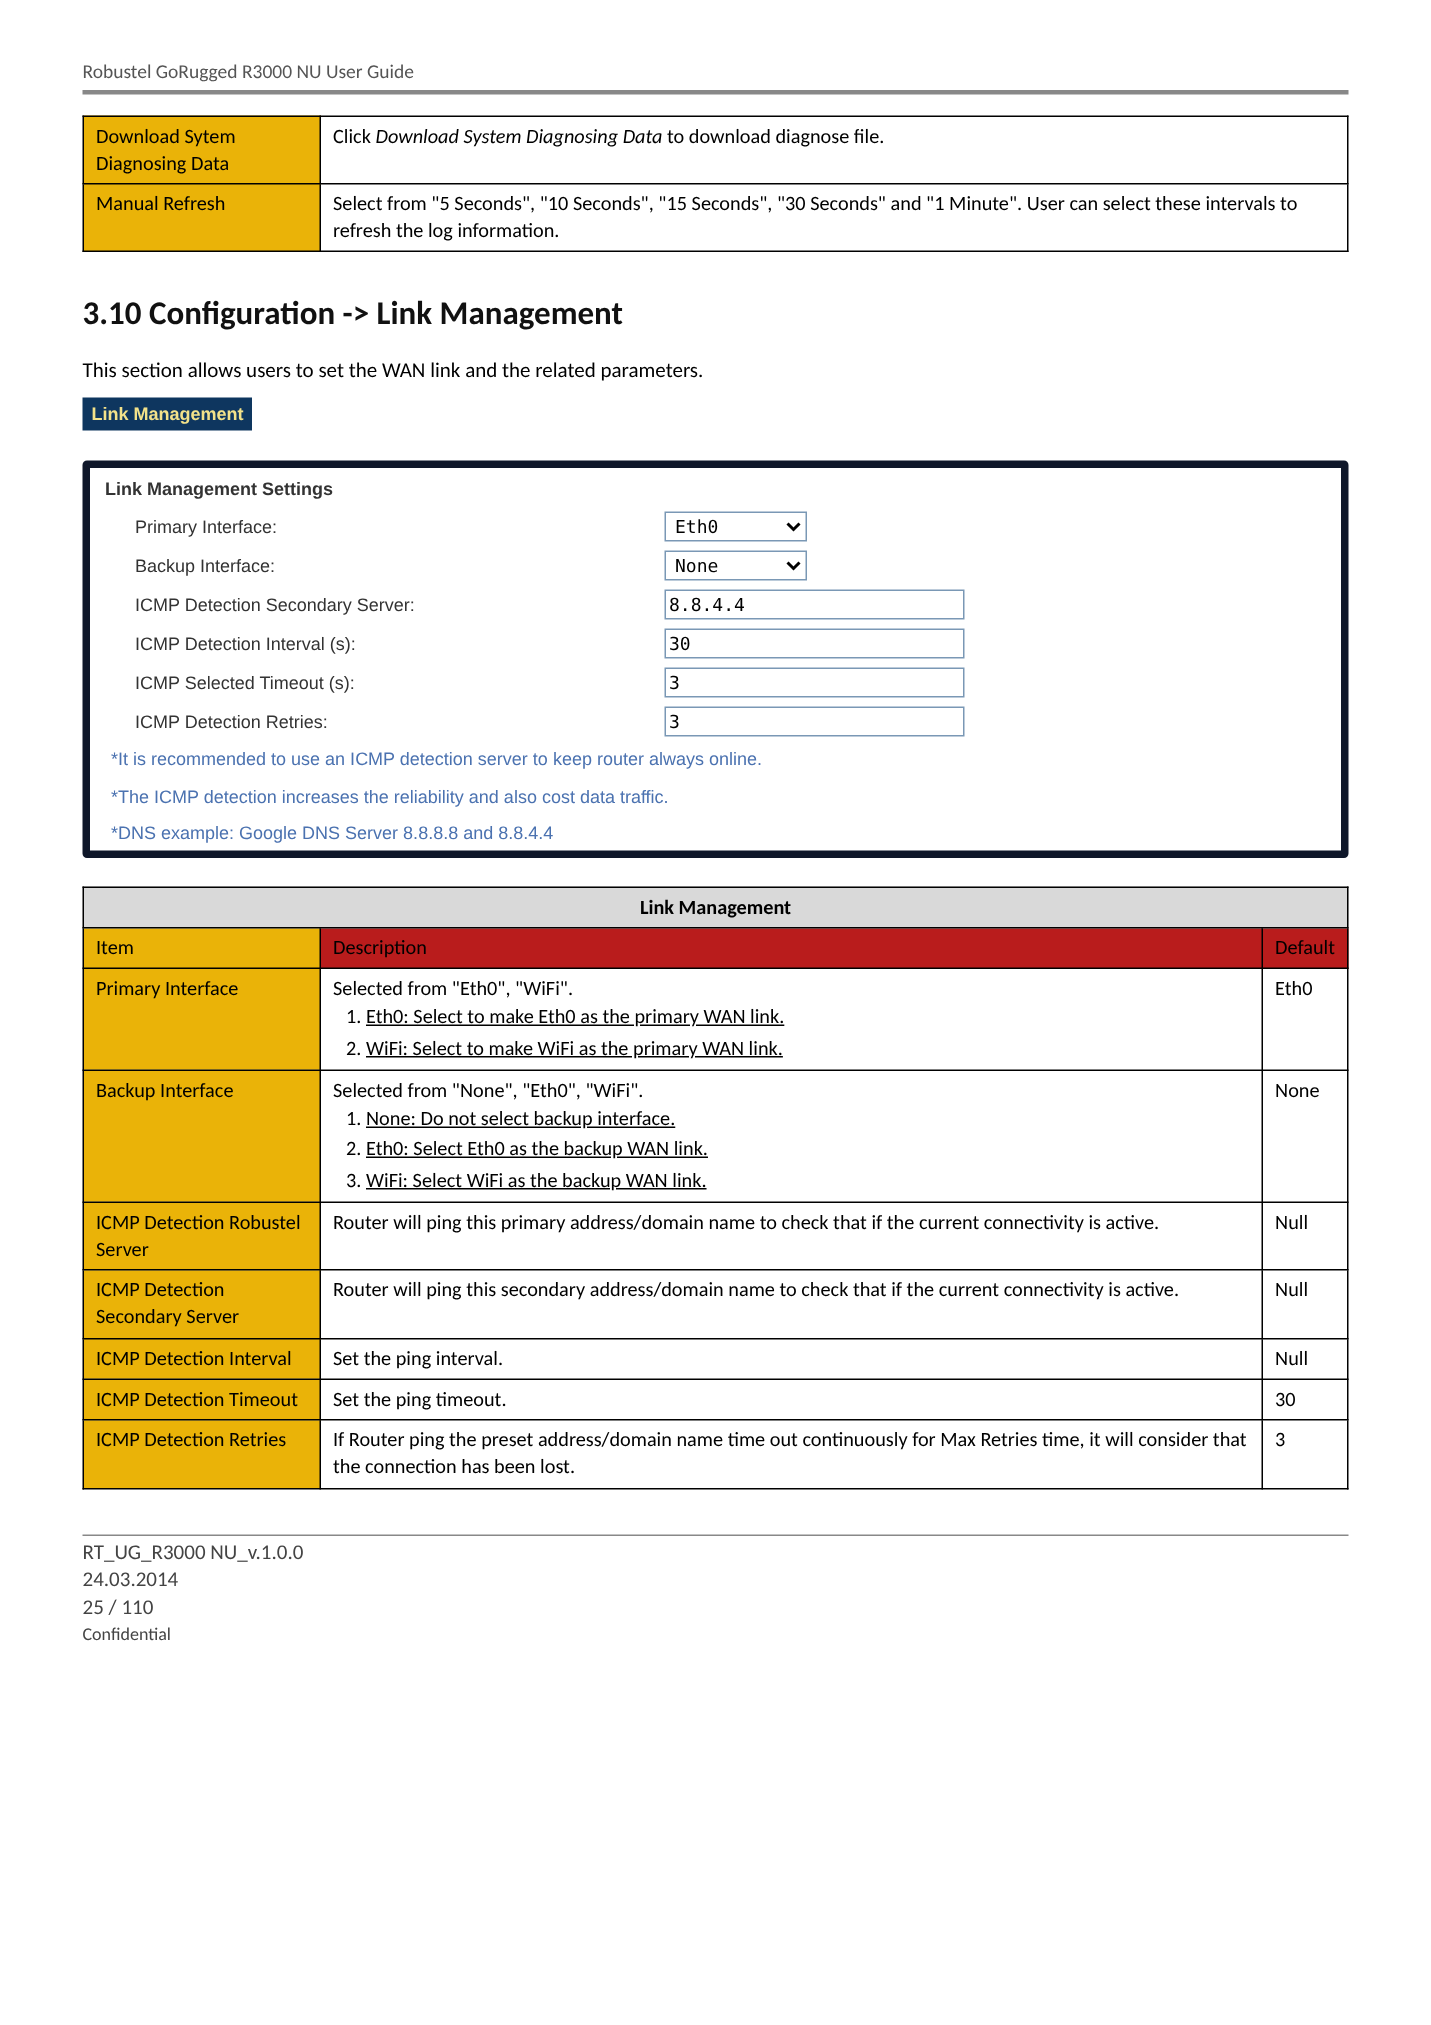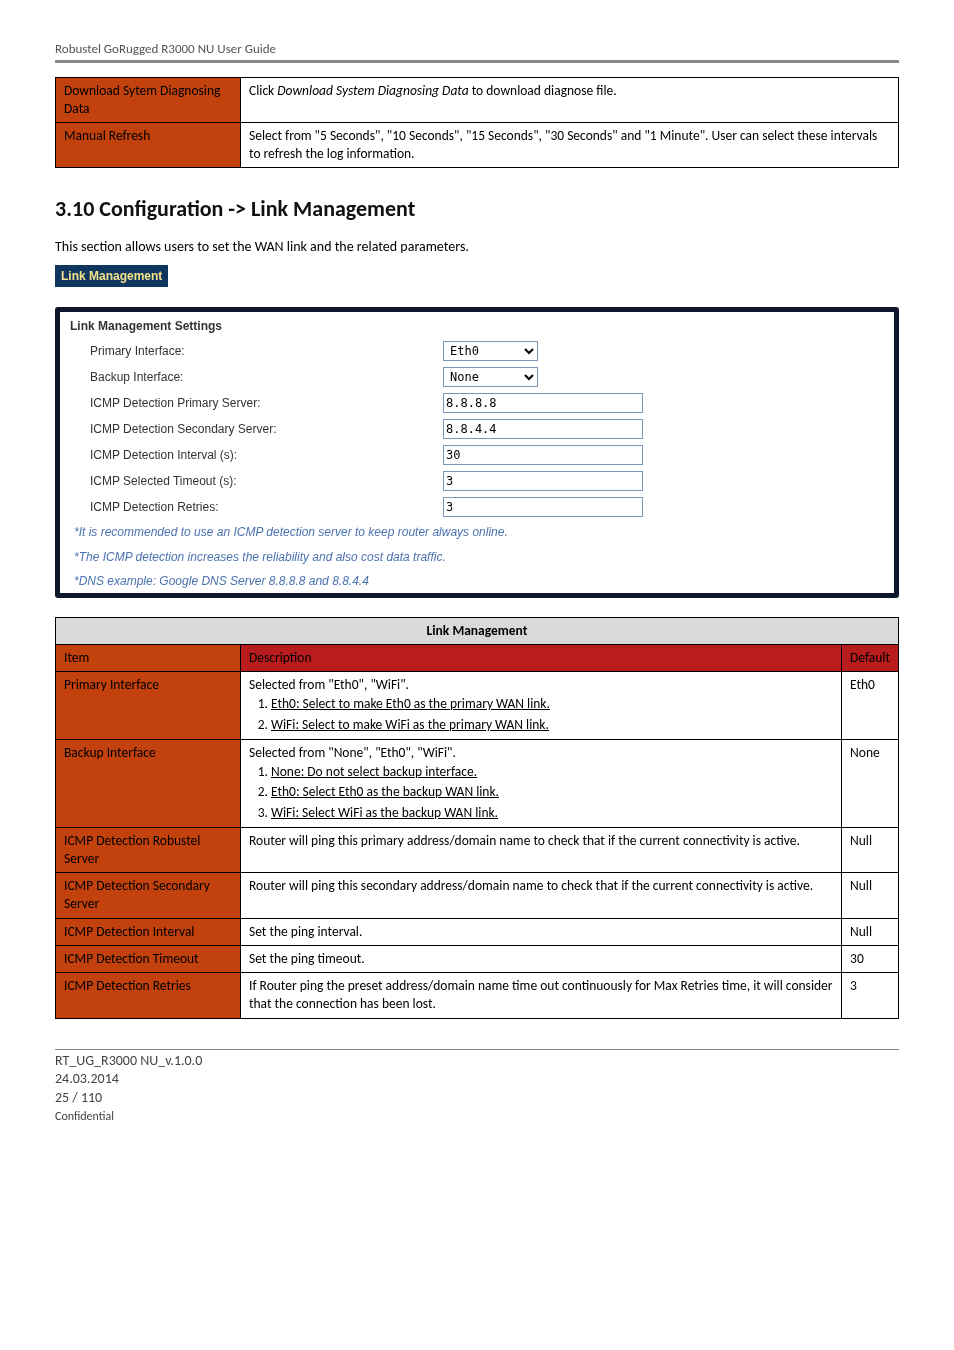--- a/index.html
+++ b/index.html
@@ -43,21 +43,21 @@
     font-size: 13.5px;
   }
   table.info td, table.info th {
     border: 1px solid #000;
     padding: 4px 8px;
     vertical-align: top;
     text-align: left;
   }
   table.info .hdr { background: #b91c1c; }
   table.info .caption-row td { background: #d9d9d9; text-align:center; font-weight:bold; }
-  table.info .col-item { width: 185px; background:#c2410c; }
+  table.info .col-item { width: 158px; background:#eab308; }
   table.info .col-default { width: 52px; }
   .italic { font-style: italic; }
 
   
   .screenshot-title {
     background:#0e365f;
     color:#f3e28a;
     font-family: Tahoma, Verdana, sans-serif;
     font-size: 12px;
     font-weight: bold;
@@ -89,21 +89,21 @@
   .settings-box select, .settings-box input[type=text] {
     font-family: monospace, Tahoma;
     font-size:12px;
     padding:1px 2px;
     border:1px solid #7a98b5;
     background:#fff;
     height:20px;
   }
   .settings-box select { width:95px; }
   .settings-box input[type=text] { width:200px; }
-  .settings-box .notes { padding:4px 14px; font-style:italic; color:#4b72b0; }
+  .settings-box .notes { padding:4px 14px; color:#4b72b0; }
   .cb-row { display:flex; align-items:center; gap:6px; padding:3px 30px;}
   .cb-row input[type=checkbox]{ appearance:none; width:13px;height:13px;border:1px solid #7a98b5; background:#eee;}
 
   ol.inner { margin: 0; padding-left: 22px; text-decoration: underline; }
   ol.inner li { padding: 1px 0; }
 </style>
 </head>
 <body>
 
 
@@ -138,24 +138,20 @@
   <div class="settings-box">
     <div class="box-title">Link Management Settings</div>
 
     <div class="row">
       <span class="label">Primary Interface:</span>
       <select><option>Eth0</option></select>
     </div>
     <div class="row">
       <span class="label">Backup Interface:</span>
       <select><option>None</option></select>
-    </div>
-    <div class="row">
-      <span class="label">ICMP Detection Primary Server:</span>
-      <input type="text" value="8.8.8.8" style="">
     </div>
     <div class="row">
       <span class="label">ICMP Detection Secondary Server:</span>
       <input type="text" value="8.8.4.4" style="">
     </div>
     <div class="row">
       <span class="label">ICMP Detection Interval (s):</span>
       <input type="text" value="30" style="">
     </div>
     <div class="row">

